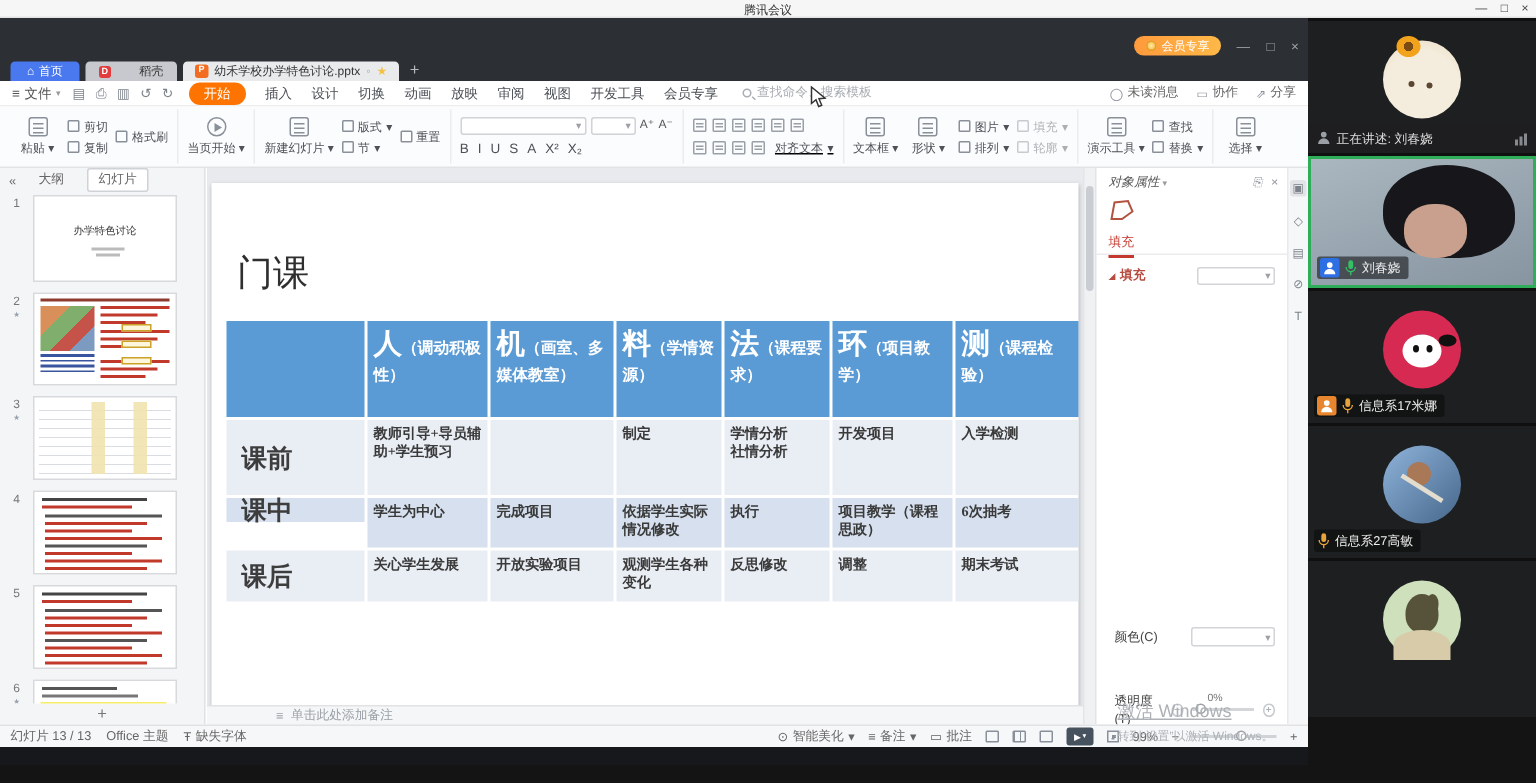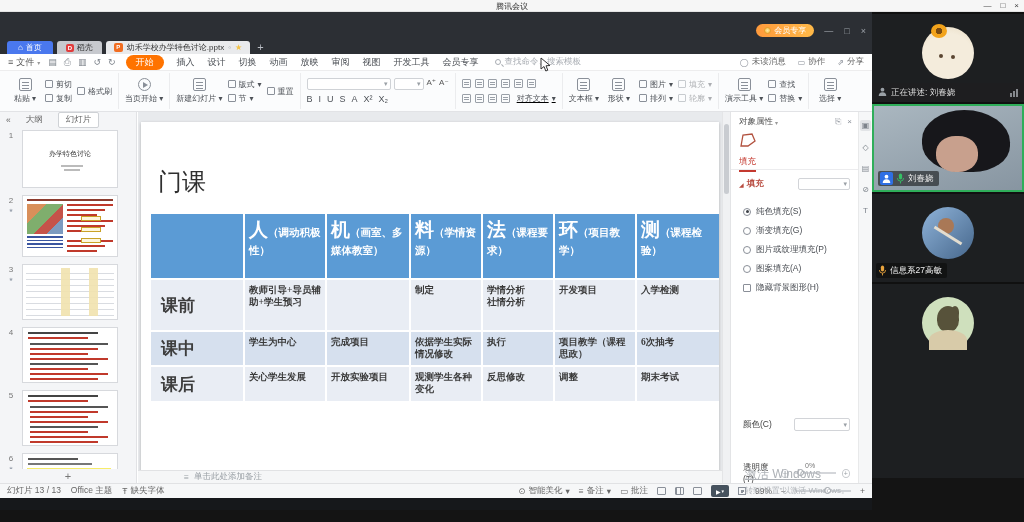--- a/index.html
+++ b/index.html
@@ -11,21 +11,21 @@
   .meet-titlebar{position:absolute;left:0;top:0;width:1024px;height:12px;background:#f6f6f6;border-bottom:1px solid #e3e3e3;z-index:40;}
   .meet-title{position:absolute;left:0;right:0;top:1px;text-align:center;font-size:8px;color:#333;}
   .meet-controls{position:absolute;right:5px;top:0;display:flex;gap:9px;font-size:8px;color:#444;line-height:12px;}
   .meet-controls span{cursor:pointer;}
 
   
   .wps{position:absolute;left:0;top:12px;width:872px;height:498px;background:#fff;}
   .wps-dark{position:absolute;left:0;top:0;width:100%;height:42px;background:#2c2f34;}
   .tabrow{position:absolute;left:0;top:28px;width:100%;height:14px;display:flex;align-items:flex-end;}
   .tab-home{margin-left:7px;height:13px;display:flex;align-items:center;gap:3px;background:#4a78ee;color:#fff;font-size:8px;padding:0 11px;border-radius:3px 3px 0 0;}
-  .tab-docer{margin-left:4px;height:13px;display:flex;align-items:center;gap:3px;background:#c7c9ce;color:#333;font-size:8px;padding:0 9px;border-radius:3px 3px 0 0;}
+  .tab-docer{margin-left:4px;height:13px;display:flex;align-items:center;gap:19px;background:#c7c9ce;color:#333;font-size:8px;padding:0 9px;border-radius:3px 3px 0 0;}
   .docer-badge{width:8px;height:8px;background:#e23c3c;color:#fff;border-radius:2px;font-size:6px;font-weight:bold;text-align:center;line-height:8px;}
   .tab-doc{margin-left:4px;height:13px;display:flex;align-items:center;gap:4px;background:#e9eaec;color:#333;font-size:8px;padding:0 8px;border-radius:3px 3px 0 0;}
   .wpp-badge{width:9px;height:9px;background:#f26d21;color:#fff;border-radius:2px;font-size:6px;font-weight:bold;text-align:center;line-height:9px;}
   .tab-dot{color:#9aa0a6;font-size:8px;}
   .tab-star{color:#f3c244;font-size:8px;}
   .tab-add{color:#b7bbc2;font-size:11px;margin-left:7px;line-height:13px;}
   .tabrow-right{position:absolute;right:6px;top:-16px;display:flex;align-items:center;gap:10px;}
   .vip-pill{display:flex;align-items:center;gap:3px;background:linear-gradient(90deg,#ff9a3c,#ffb948);color:#fff;font-size:8px;padding:1px 8px;border-radius:8px;}
   .vip-coin{width:7px;height:7px;border-radius:50%;background:radial-gradient(circle,#ffe9a8,#f4b63a);border:1px solid #e2a02c;}
   .win-controls{display:flex;gap:11px;color:#9ba0a7;font-size:9px;}
@@ -110,21 +110,21 @@
   .lcell{display:flex;align-items:center;padding-left:10px;font-size:17px;font-weight:bold;color:#3d3d3d;}
   .bcell{padding:4px 4px;font-size:9.5px;font-weight:bold;color:#3a3a3a;line-height:1.3;white-space:pre-line;}
   .band-a{background:#e9edf4;}
   .band-b{background:#d6e0ee;}
   .notesbar{position:absolute;left:0;right:0;bottom:0;height:13px;background:#f5f6f7;border-top:1px solid #e1e2e4;display:flex;align-items:center;gap:5px;font-size:8.5px;color:#9aa0a6;padding-left:46px;}
   .vscroll{position:absolute;left:722px;top:100px;width:8px;bottom:27px;background:#f0f1f3;border-left:1px solid #e4e5e7;}
   .vscroll .handle{position:absolute;left:1px;top:12px;width:5px;height:70px;background:#c9ccd1;border-radius:3px;}
 
   
   .props{position:absolute;left:730px;top:100px;width:128px;bottom:27px;background:#fff;border-left:1px solid #e3e4e6;font-size:8.5px;color:#444;}
-  .props-head{position:absolute;left:8px;right:6px;top:4px;display:flex;align-items:center;color:#555;}
+  .props-head{position:absolute;left:8px;right:6px;top:4px;display:flex;align-items:center;color:#555;font-style:italic;}
   .props-head .hic{margin-left:auto;display:flex;gap:6px;color:#8a8f98;font-size:8px;}
   .props-shape{position:absolute;left:8px;top:20px;}
   .props-tab{position:absolute;left:8px;top:44px;color:#c4392f;padding-bottom:2px;border-bottom:2px solid #c4392f;}
   .props-tabline{position:absolute;left:0;right:0;top:57px;border-bottom:1px solid #ececee;}
   .sec-row{position:absolute;left:8px;right:8px;top:66px;display:flex;align-items:center;color:#b84b3f;font-weight:bold;}
   .sec-combo{margin-left:auto;width:52px;height:12px;border:1px solid #d2d4d8;border-radius:2px;display:flex;align-items:center;justify-content:flex-end;color:#9aa0a6;font-size:7px;padding:0 2px;}
   .fill-opts{position:absolute;left:12px;right:4px;top:90px;}
   .opt{display:flex;align-items:center;gap:5px;height:19px;color:#4a4e54;cursor:pointer;}
   .radio{width:8px;height:8px;border:1px solid #8a8f98;border-radius:50%;position:relative;flex:none;}
   .radio.sel::after{content:"";position:absolute;left:1.5px;top:1.5px;width:3px;height:3px;border-radius:50%;background:#3c4046;}
@@ -509,21 +509,21 @@
             <div class="hcell"><span class="hbig">环</span><span class="hsmall">（项目教学）</span></div>
             <div class="hcell"><span class="hbig">测</span><span class="hsmall">（课程检验）</span></div>
             <div class="lcell band-a" style="height: 50px;">课前</div>
             <div class="bcell band-a" style="height: 50px;">教师引导+导员辅助+学生预习</div>
             <div class="bcell band-a" style="height: 50px;"></div>
             <div class="bcell band-a" style="height: 50px;">制定</div>
             <div class="bcell band-a" style="height: 50px;">学情分析
 社情分析</div>
             <div class="bcell band-a" style="height: 50px;">开发项目</div>
             <div class="bcell band-a" style="height: 50px;">入学检测</div>
-            <div class="lcell band-b" style="height: 33px;">课中</div>
+            <div class="lcell band-b" style="height: 16px;">课中</div>
             <div class="bcell band-b" style="height: 33px;">学生为中心</div>
             <div class="bcell band-b" style="height: 33px;">完成项目</div>
             <div class="bcell band-b" style="height: 33px;">依据学生实际情况修改</div>
             <div class="bcell band-b" style="height: 33px;">执行</div>
             <div class="bcell band-b" style="height: 33px;">项目教学（课程思政）</div>
             <div class="bcell band-b" style="height: 33px;">6次抽考</div>
             <div class="lcell band-a" style="height: 34px;">课后</div>
             <div class="bcell band-a" style="height: 34px;">关心学生发展</div>
             <div class="bcell band-a" style="height: 34px;">开放实验项目</div>
             <div class="bcell band-a" style="height: 34px;">观测学生各种变化</div>
@@ -555,42 +555,20 @@
             <path d="M2 14 L4 3 L13 2 L16 9 L9 14 Z" fill="none" stroke="#b2523f" stroke-width="1.3"></path>
           </svg>
       </div>
       <div class="props-tab">填充</div>
       <div class="props-tabline"></div>
       <div class="sec-row">
         <span style="font-size:6px;margin-right:3px;">◢</span>
         <span>填充</span>
         <div class="sec-combo">▾</div>
       </div>
-      <div class="fill-opts" id="fill-options">
-          <div class="opt">
-            <span class="radio sel"></span>
-            <span>纯色填充(S)</span>
-          </div>
-          <div class="opt">
-            <span class="radio"></span>
-            <span>渐变填充(G)</span>
-          </div>
-          <div class="opt">
-            <span class="radio"></span>
-            <span>图片或纹理填充(P)</span>
-          </div>
-          <div class="opt">
-            <span class="radio"></span>
-            <span>图案填充(A)</span>
-          </div>
-          <div class="opt">
-            <span class="checkbox"></span>
-            <span>隐藏背景图形(H)</span>
-          </div>
-        </div>
       <div class="color-row">
         <span>颜色(C)</span>
         <div class="color-combo">▾</div>
       </div>
       <div class="alpha-row">
         <span>透明度(T)</span>
         <span class="pm">−</span>
         <div class="alpha-track">
           <span class="alpha-val">0%</span>
           <span class="alpha-handle"></span>
@@ -677,20 +655,39 @@
             <svg width="9" height="11" viewBox="0 0 10 12">
               <rect x="3.2" y="0.5" width="3.6" height="6.5" rx="1.8" fill="#35c065"></rect>
               <path d="M1.6 5.5 a3.4 3.4 0 0 0 6.8 0" stroke="#35c065" stroke-width="1" fill="none"></path>
               <line x1="5" y1="9" x2="5" y2="11.5" stroke="#35c065" stroke-width="1"></line>
             </svg>
           </span>
           <span>刘春娆</span>
         </div>
       </div>
       <div class="tile">
+        <div class="avatar av-panda"></div>
+        <div class="chip">
+          <span class="badge" style="background: rgb(232, 134, 47);">
+            <svg width="9" height="9" viewBox="0 0 10 10">
+              <circle cx="5" cy="3" r="2.1" fill="#ffffff"></circle>
+              <path d="M0.8 10 a4.2 4.2 0 0 1 8.4 0 z" fill="#ffffff"></path>
+            </svg>
+          </span>
+          <span class="micwrap">
+            <svg width="9" height="11" viewBox="0 0 10 12">
+              <rect x="3.2" y="0.5" width="3.6" height="6.5" rx="1.8" fill="#e8a33d"></rect>
+              <path d="M1.6 5.5 a3.4 3.4 0 0 0 6.8 0" stroke="#e8a33d" stroke-width="1" fill="none"></path>
+              <line x1="5" y1="9" x2="5" y2="11.5" stroke="#e8a33d" stroke-width="1"></line>
+            </svg>
+          </span>
+          <span>信息系17米娜</span>
+        </div>
+      </div>
+      <div class="tile">
         <div class="avatar av-kid"></div>
         <div class="chip">
           <span class="micwrap">
             <svg width="9" height="11" viewBox="0 0 10 12">
               <rect x="3.2" y="0.5" width="3.6" height="6.5" rx="1.8" fill="#e8a33d"></rect>
               <path d="M1.6 5.5 a3.4 3.4 0 0 0 6.8 0" stroke="#e8a33d" stroke-width="1" fill="none"></path>
               <line x1="5" y1="9" x2="5" y2="11.5" stroke="#e8a33d" stroke-width="1"></line>
             </svg>
           </span>
           <span>信息系27高敏</span>

